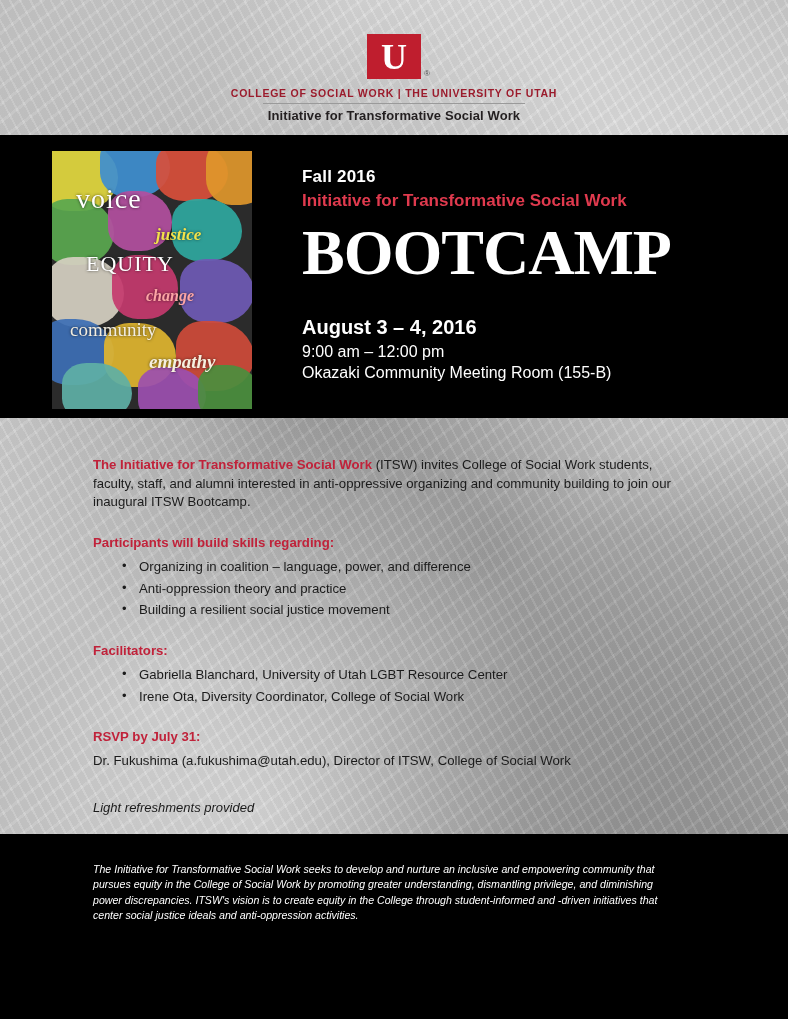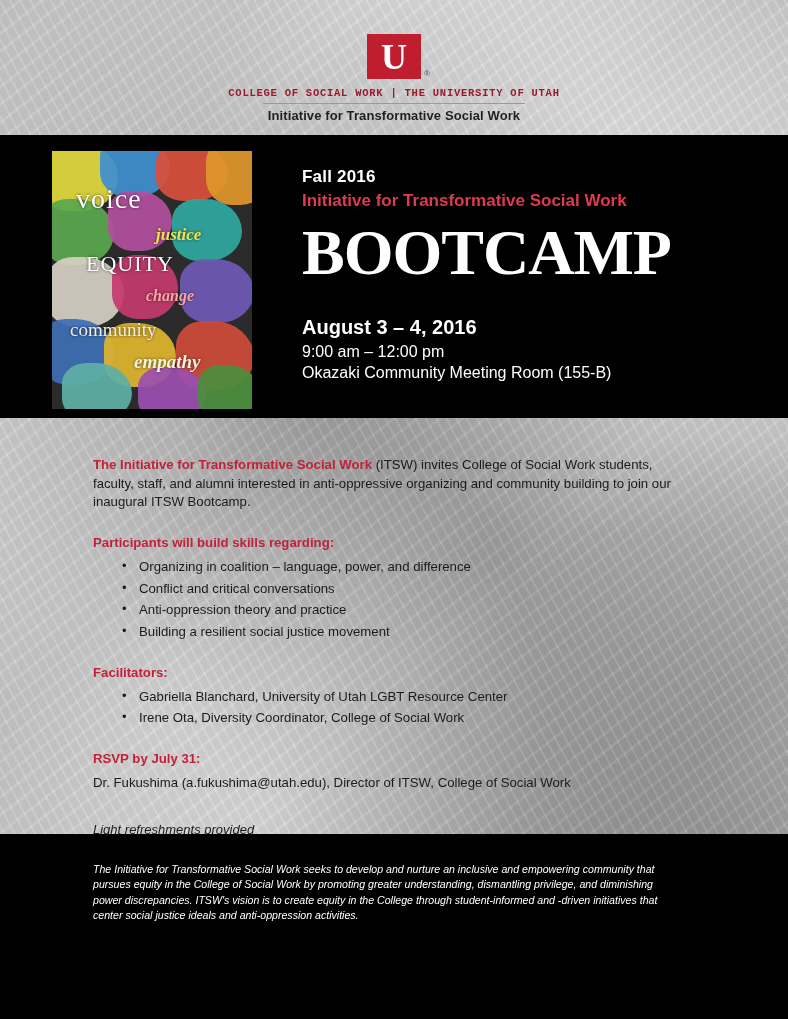--- a/index.html
+++ b/index.html
@@ -72,21 +72,21 @@
     color: #4a4a4a;
     font-family: "Liberation Sans", sans-serif;
     font-weight: normal;
   }
   .college-line {
     margin-top: 8px;
     font-size: 10.5px;
     letter-spacing: 0.75px;
     color: #9b1b2c;
     font-weight: bold;
-    font-family: Liberation Mono, monospace;
+    font-family: Liberation Sans, sans-serif;
     text-align: left;
   }
   .rule {
     width: 262px;
     height: 1px;
     background: #9a9a9a;
     margin: 4px auto 0 auto;
   }
   .init-line {
     margin-top: 4px;
@@ -266,42 +266,41 @@
       <div class="blob" style="left:124px;top:170px;width:78px;height:70px;background:#cf4b3a;"></div>
       <div class="blob" style="left:10px;top:212px;width:70px;height:58px;background:#5fb0a6;"></div>
       <div class="blob" style="left:86px;top:216px;width:68px;height:56px;background:#9c4fb0;"></div>
       <div class="blob" style="left:146px;top:214px;width:62px;height:56px;background:#4b8f3e;"></div>
 
       <div class="wtext" style="left:24px;top:32px;font-size:28px;letter-spacing:1px;">voice</div>
       <div class="ctext" style="left:56px;top:74px;font-size:17px;color:#f3e24a;">justice</div>
       <div class="wtext" style="left:34px;top:100px;font-size:22px;letter-spacing:1px;">EQUITY</div>
       <div class="ctext" style="left:46px;top:136px;font-size:16px;color:#fca5a5;">change</div>
       <div class="wtext" style="left:18px;top:168px;font-size:19px;color:#f2ede0;">community</div>
-      <div class="ctext" style="left:34px;top:200px;font-size:19px;color:#f6f0df;">empathy</div>
+      <div class="ctext" style="left:49px;top:200px;font-size:19px;color:#f6f0df;">empathy</div>
     </div>
 
     <div class="hero-text">
       <div class="fall">Fall 2016</div>
       <div class="hero-init">Initiative for Transformative Social Work</div>
       <div class="bootcamp">BOOTCAMP</div>
       <div class="when">August 3 – 4, 2016</div>
       <div class="time">9:00 am – 12:00 pm</div>
       <div class="room">Okazaki Community Meeting Room (155-B)</div>
     </div>
   </div>
 
   <div class="body-area">
     <div class="intro">
       <span class="accent">The Initiative for Transformative Social Work</span><span> (ITSW) invites College of Social Work students, faculty, staff, and alumni interested in anti-oppressive organizing and community building to join our inaugural ITSW Bootcamp.</span>
     </div>
 
     <div class="section-head">Participants will build skills regarding:</div>
     <ul class="bullets">
       <li>Organizing in coalition – language, power, and difference</li>
-      <li>Conflict and critical conversations</li>
       <li>Anti-oppression theory and practice</li>
       <li>Building a resilient social justice movement</li>
     </ul>
 
     <div class="section-head">Facilitators:</div>
     <ul class="bullets">
       <li>Gabriella Blanchard, University of Utah LGBT Resource Center</li>
       <li>Irene Ota, Diversity Coordinator, College of Social Work</li>
     </ul>
 

